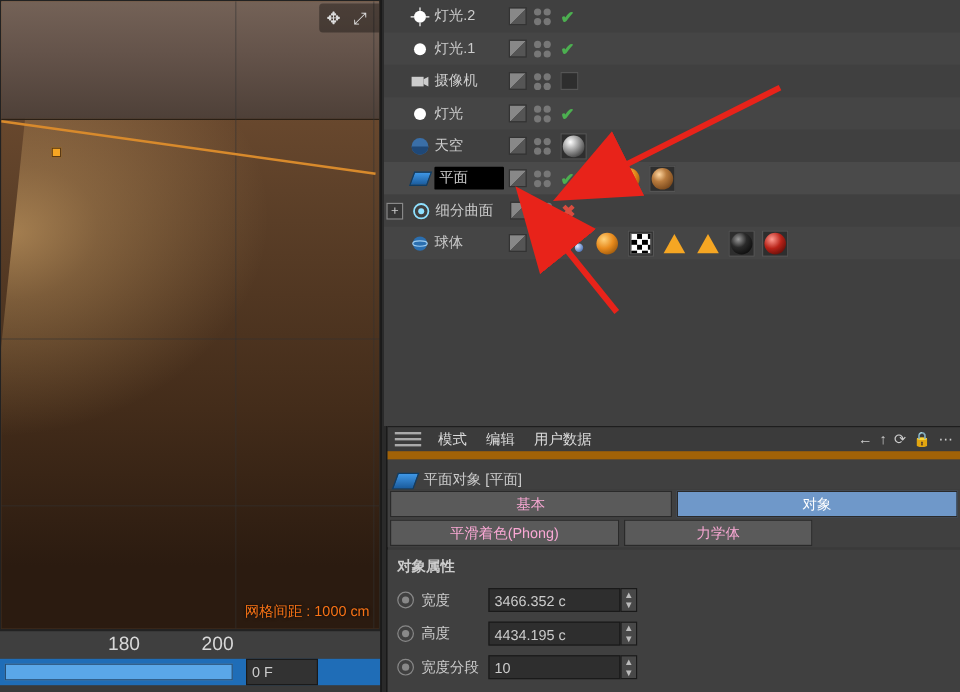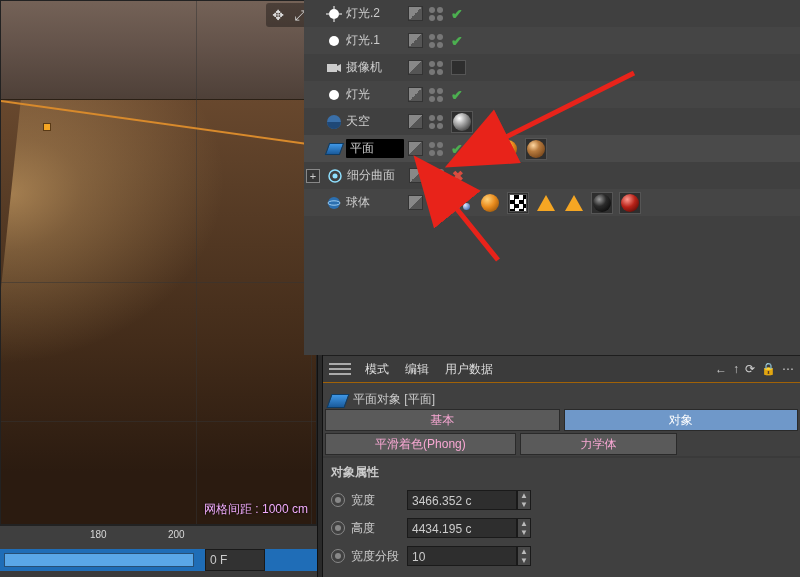--- a/index.html
+++ b/index.html
@@ -13,30 +13,30 @@
     transform:skewX(-6deg);}
   .wall{position:absolute;left:0;top:0;width:100%;height:19%;
     background:linear-gradient(180deg,#746257 0%,#64534a 45%,#4e4038 100%);border-bottom:1px solid #2b2015}
   .grid-line{position:absolute;background:#333;opacity:.5}
   .vl1{left:195px;top:0;width:1px;height:100%}
   .vl2{left:310px;top:0;width:1px;height:100%}
   .hl1{left:0;top:281px;width:100%;height:1px}
   .hl2{left:0;top:420px;width:100%;height:1px}
   .edge-line{position:absolute;left:0;top:99px;width:100%;height:0;border-top:2px solid #d88a2c;transform:rotate(8deg);transform-origin:left center}
   .vertex{position:absolute;left:42px;top:122px;width:8px;height:8px;background:#f6a623;border:1px solid #5a3a15}
-  .vp-label{position:absolute;right:8px;bottom:6px;color:#f0abfc;text-shadow:0 0 3px #000}
+  .vp-label{position:absolute;right:8px;bottom:6px;color:#f97316;text-shadow:0 0 3px #000}
   .timeline{position:absolute;left:0;top:525px;width:317px;height:24px;background:#3f3f3f;border-top:1px solid #222}
-  .timeline .tick{position:absolute;top:3px;font-size:10px;color:#d8d8d8}
+  .timeline .tick{position:absolute;top:3px;font-size:16px;color:#d8d8d8}
   .timeline-bar{position:absolute;left:0;top:549px;width:317px;height:22px;background:#1f6db7}
   .timeline-bar .seg{position:absolute;top:4px;height:14px;background:#5aa7e8;border:1px solid #274f75}
   .frame-field{position:absolute;left:205px;top:549px;width:60px;height:22px;background:#323232;border:1px solid #1a1a1a;line-height:20px;padding-left:4px}
 
   .splitter{position:absolute;left:317px;top:0;width:6px;height:100%;background:#2a2a2a;border-left:1px solid #111;border-right:1px solid #111}
 
-  .hierarchy{position:absolute;left:304px;top:0;right:0;height:355px;background:#404040}
+  .hierarchy{position:absolute;left:320px;top:0;right:0;height:355px;background:#404040}
   .hrow{display:flex;align-items:center;height:27px;position:relative}
   .hrow.alt{background:#454545}
   .hrow.sel{background:#4a4a4a}
   .tree-toggle{width:14px;height:14px;border:1px solid #888;font-size:11px;line-height:12px;text-align:center;margin-left:2px;margin-right:3px;background:#353535}
   .tree-indent{display:inline-block}
   .obj-icon{width:16px;height:16px;margin:0 4px;display:inline-flex;align-items:center;justify-content:center}
   .obj-label{flex:0 0 auto;min-width:58px;padding-right:6px}
   .obj-label.sel-text{background:#000000;padding:1px 4px;border-radius:1px}
   .layer-box{width:15px;height:15px;margin-left:4px;background:linear-gradient(135deg,#888 0 50%,#555 50% 100%);border:1px solid #333}
   .dotpair{width:16px;height:14px;margin-left:6px;display:grid;grid-template-columns:6px 6px;grid-template-rows:6px 6px;gap:2px;align-content:center}
@@ -56,21 +56,21 @@
   .tri.warn{position:relative}
   .blue-cluster{width:22px;height:22px;margin-left:6px;position:relative}
   .blue-cluster span{position:absolute;width:7px;height:7px;border-radius:50%;background:radial-gradient(circle at 30% 30%,#dce9ff,#5a7fbe 70%,#263b60)}
   .blue-cluster span:nth-child(1){left:8px;top:1px;width:9px;height:9px}
   .blue-cluster span:nth-child(2){left:2px;top:11px}
   .blue-cluster span:nth-child(3){left:12px;top:11px}
 
   .arrow{position:absolute;pointer-events:none}
   .arrow svg{overflow:visible}
 
-  .attr-header{position:absolute;left:323px;top:355px;right:0;height:28px;background:#3b3b3b;border-top:1px solid #1e1e1e;border-bottom:1px solid #a16207;display:flex;align-items:center}
+  .attr-header{position:absolute;left:323px;top:355px;right:0;height:28px;background:#3b3b3b;border-top:1px solid #1e1e1e;border-bottom:7px solid #a16207;display:flex;align-items:center}
   .hamburger{width:22px;height:22px;margin:0 6px;display:flex;flex-direction:column;justify-content:center;gap:3px}
   .hamburger span{height:2px;background:#aaa}
   .attr-header .menu-item{margin:0 8px;color:#ddd}
   .attr-header .right-icons{position:absolute;right:6px;display:flex;gap:6px;color:#aaa;font-size:13px}
 
   .obj-title{position:absolute;left:323px;top:383px;right:0;height:25px;background:#404040;display:flex;align-items:flex-end;padding-left:6px;gap:6px}
   .plane-icon{width:18px;height:14px;background:linear-gradient(#3f97e6,#1a5b9c);transform:skewX(-20deg);border:1px solid #0d3c66}
 
   .tabs{position:absolute;left:323px;top:408px;right:0;background:#404040}
   .tab-row{display:flex;height:24px}

